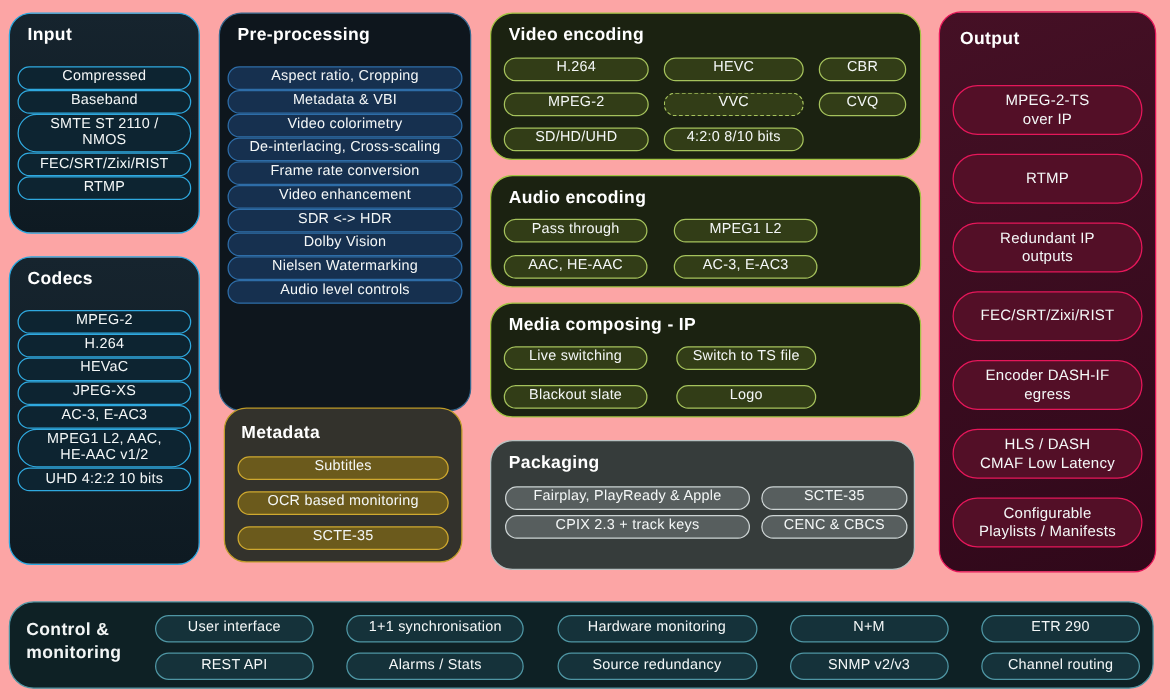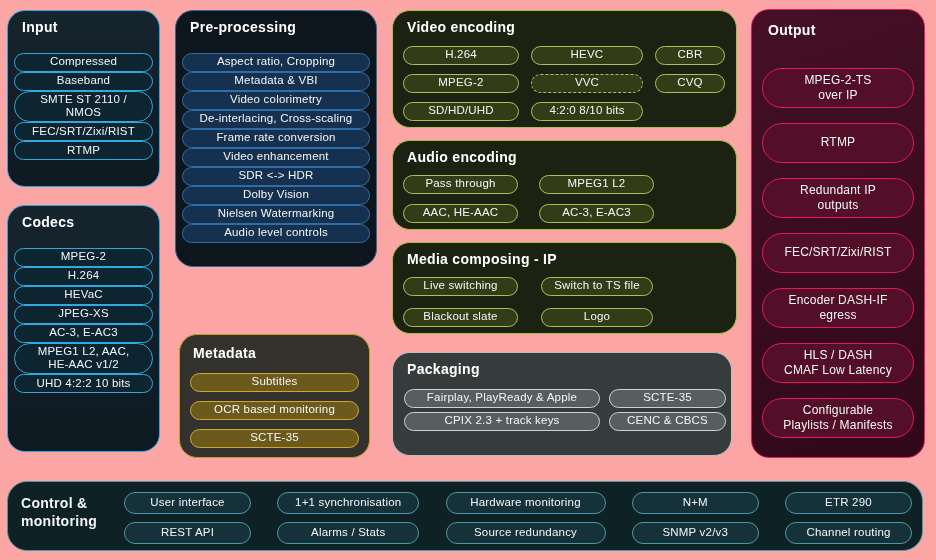--- a/index.html
+++ b/index.html
@@ -95,37 +95,37 @@
         <div class="pill">H.264</div>
         <div class="pill">HEVaC</div>
         <div class="pill">JPEG-XS</div>
         <div class="pill">AC-3, E-AC3</div>
         <div class="pill">MPEG1 L2, AAC,
 HE-AAC v1/2</div>
         <div class="pill">UHD 4:2:2 10 bits</div>
       </div>
   </section>
 
-  <section class="panel theme-blue" style="left:175px;top:10px;width:202px;height:257px">
+  <section class="panel theme-blue" style="left:175px;top:10px;width:202px;height:319px">
     <h2 class="title">Pre-processing</h2>
     <div class="stack">
         <div class="pill">Aspect ratio, Cropping</div>
         <div class="pill">Metadata &amp; VBI</div>
         <div class="pill">Video colorimetry</div>
         <div class="pill">De-interlacing, Cross-scaling</div>
         <div class="pill">Frame rate conversion</div>
         <div class="pill">Video enhancement</div>
         <div class="pill">SDR &lt;-&gt; HDR</div>
         <div class="pill">Dolby Vision</div>
         <div class="pill">Nielsen Watermarking</div>
         <div class="pill">Audio level controls</div>
       </div>
   </section>
 
-  <section class="panel theme-gold metadata" style="left:179px;top:334px;width:191px;height:124px">
+  <section class="panel theme-gold metadata" style="left:179px;top:326px;width:191px;height:124px">
     <h2 class="title">Metadata</h2>
     <div class="stack">
         <div class="pill">Subtitles</div>
         <div class="pill">OCR based monitoring</div>
         <div class="pill">SCTE-35</div>
       </div>
   </section>
 
   <section class="panel theme-green" style="left:392px;top:10px;width:345px;height:118px">
     <h2 class="title">Video encoding</h2>

